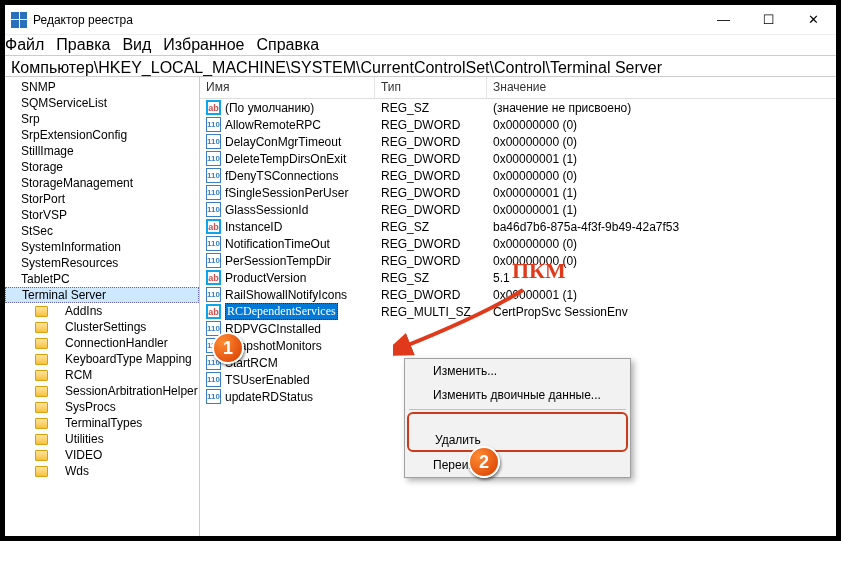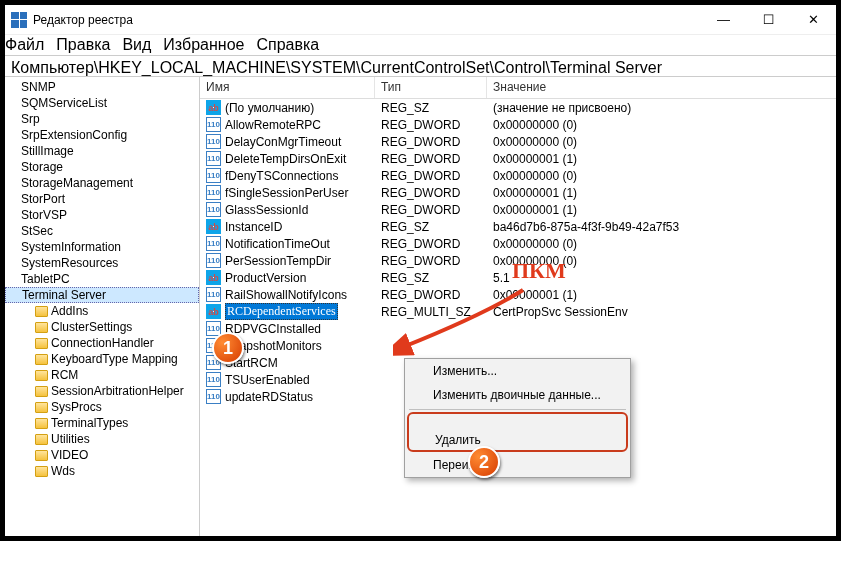--- a/index.html
+++ b/index.html
@@ -10,35 +10,35 @@
 .titlebar .app-icon span { background: #2a6fbb; }
 .titlebar .title { font-size: 12px; }
 .win-controls { margin-left: auto; display: flex; }
 .win-controls div { width: 45px; height: 30px; display: flex; align-items: center; justify-content: center; font-size: 13px; }
 .menubar { height: 20px; display: flex; align-items: center; gap: 12px; padding-left: 0; font-size: 16px; }
 .addressbar { height: 22px; border-top: 1px solid #ccc; border-bottom: 1px solid #ccc; padding: 3px 6px; font-size: 16px; background: #fff; }
 .content { display: flex; height: calc(100% - 72px); }
 .tree { width: 195px; border-right: 1px solid #ccc; overflow: hidden; padding-top: 2px; }
 .tree-item { padding: 1px 0 1px 16px; white-space: nowrap; font-size: 12px; position: relative; }
 .tree-item.sel { background: #cde8ff; border: 1px dotted #66a; padding-top:0; padding-bottom:0;}
-.tree-item.sub { padding-left: 30px; display: flex; align-items: center; gap: 3px; }
+.tree-item.sub { padding-left: 30px; display: flex; align-items: center; gap: 17px; }
 .folder-ico { width: 13px; height: 11px; background: linear-gradient(#ffe49c,#f5c23d); border: 1px solid #d4a012; border-radius: 1px; display: inline-block; flex-shrink: 0; }
 .listview { flex: 1; position: relative; }
 .list-header { display: flex; height: 22px; border-bottom: 1px solid #ddd; }
 .list-header div { padding: 3px 6px; font-size: 12px; color: #333; }
 .col-name { width: 175px; border-right: 1px solid #e5e5e5; }
 .col-type { width: 112px; border-right: 1px solid #e5e5e5; }
 .col-val { flex: 1; }
 .rows { position: relative; }
 .row { display: flex; height: 17px; align-items: center; font-size: 12px; }
 .row .c-name { width: 175px; padding-left: 6px; display: flex; align-items: center; gap: 4px; overflow: hidden; white-space: nowrap; }
 .row .c-type { width: 112px; padding-left: 6px; }
 .row .c-val { flex: 1; padding-left: 6px; }
 .row.selrow .c-name span.txt { background: #0078d7; color: #fff; border: 1px dotted #333; padding: 0 1px; font-family: Liberation Serif, serif; }
-.ico-str { width: 15px; height: 15px; border: 7px solid #0ea5e9; background: #fff; color: #c94e4e; font-size: 9px; font-weight: bold; display: inline-flex; align-items: center; justify-content: center; flex-shrink: 0; }
+.ico-str { width: 15px; height: 15px; border: 2px solid #0ea5e9; background: #fff; color: #c94e4e; font-size: 9px; font-weight: bold; display: inline-flex; align-items: center; justify-content: center; flex-shrink: 0; }
 .ico-dw { width: 15px; height: 15px; border: 1px solid #3a7fc4; background: #fff; color: #3a7fc4; font-size: 8px; font-weight: bold; display: inline-flex; align-items: center; justify-content: center; flex-shrink: 0; }
 .ctxmenu { position: absolute; left: 399px; top: 353px; width: 227px; background: #f2f2f2; border: 1px solid #a0a0a0; box-shadow: 3px 3px 6px rgba(0,0,0,0.3); z-index: 10; }
 .ctxmenu .mi { padding: 5px 10px 5px 28px; font-size: 12px; position: relative; }
 .ctxmenu .sep { height: 1px; background: #c0c0c0; margin: 2px 4px; }
 .ctxmenu .mi.hl { border: 2px solid #c93b1c; border-radius: 6px; padding: 19px 8px 3px 26px; margin: 1px 2px; }
 .badge { position: absolute; width: 32px; height: 32px; border-radius: 50%; background: radial-gradient(circle at 30% 30%, #ff8b33, #d63b00); border: 2px solid #fff; box-shadow: 1px 2px 3px rgba(0,0,0,0.5); color: #fff; font-size: 18px; font-weight: bold; display: flex; align-items: center; justify-content: center; z-index: 20; }
 .badge1 { left: 207px; top: 327px; }
 .badge2 { left: 463px; top: 441px; }
 .pkm { position: absolute; left: 480px; top: 253px; color: #e03a1c; font-size: 22px; font-weight: bold; font-family: "Times New Roman", serif; z-index: 15; margin-left: 27px; }
 .arrow { position: absolute; left: 388px; top: 280px; z-index: 14; pointer-events:none;}

